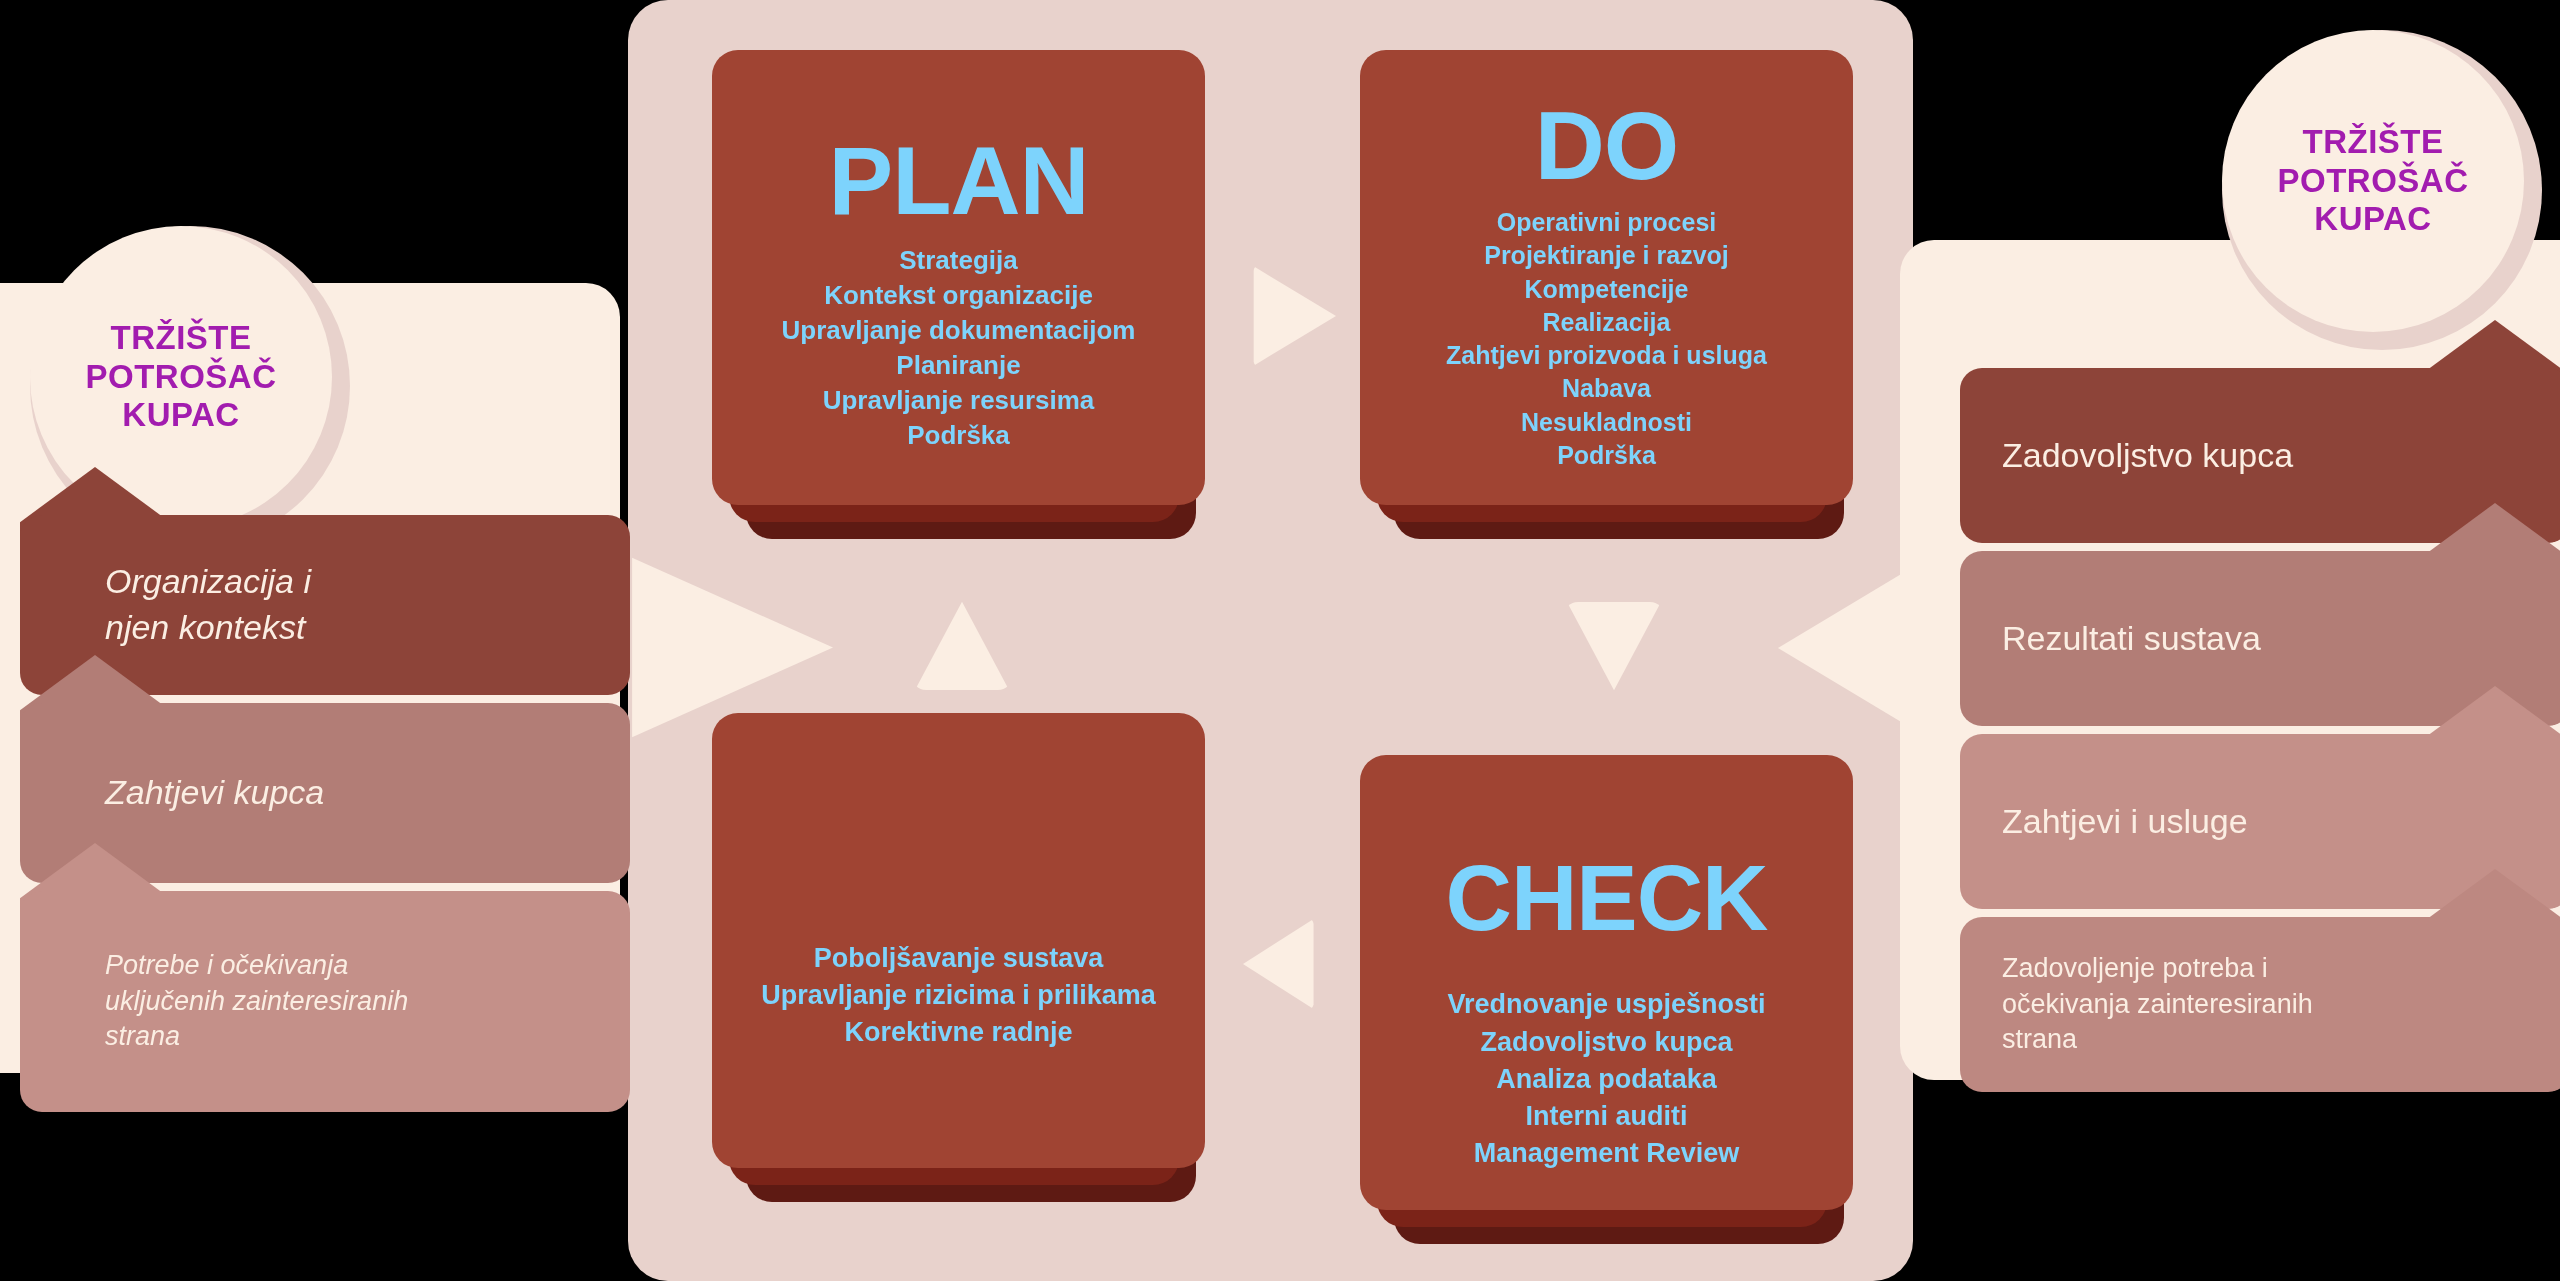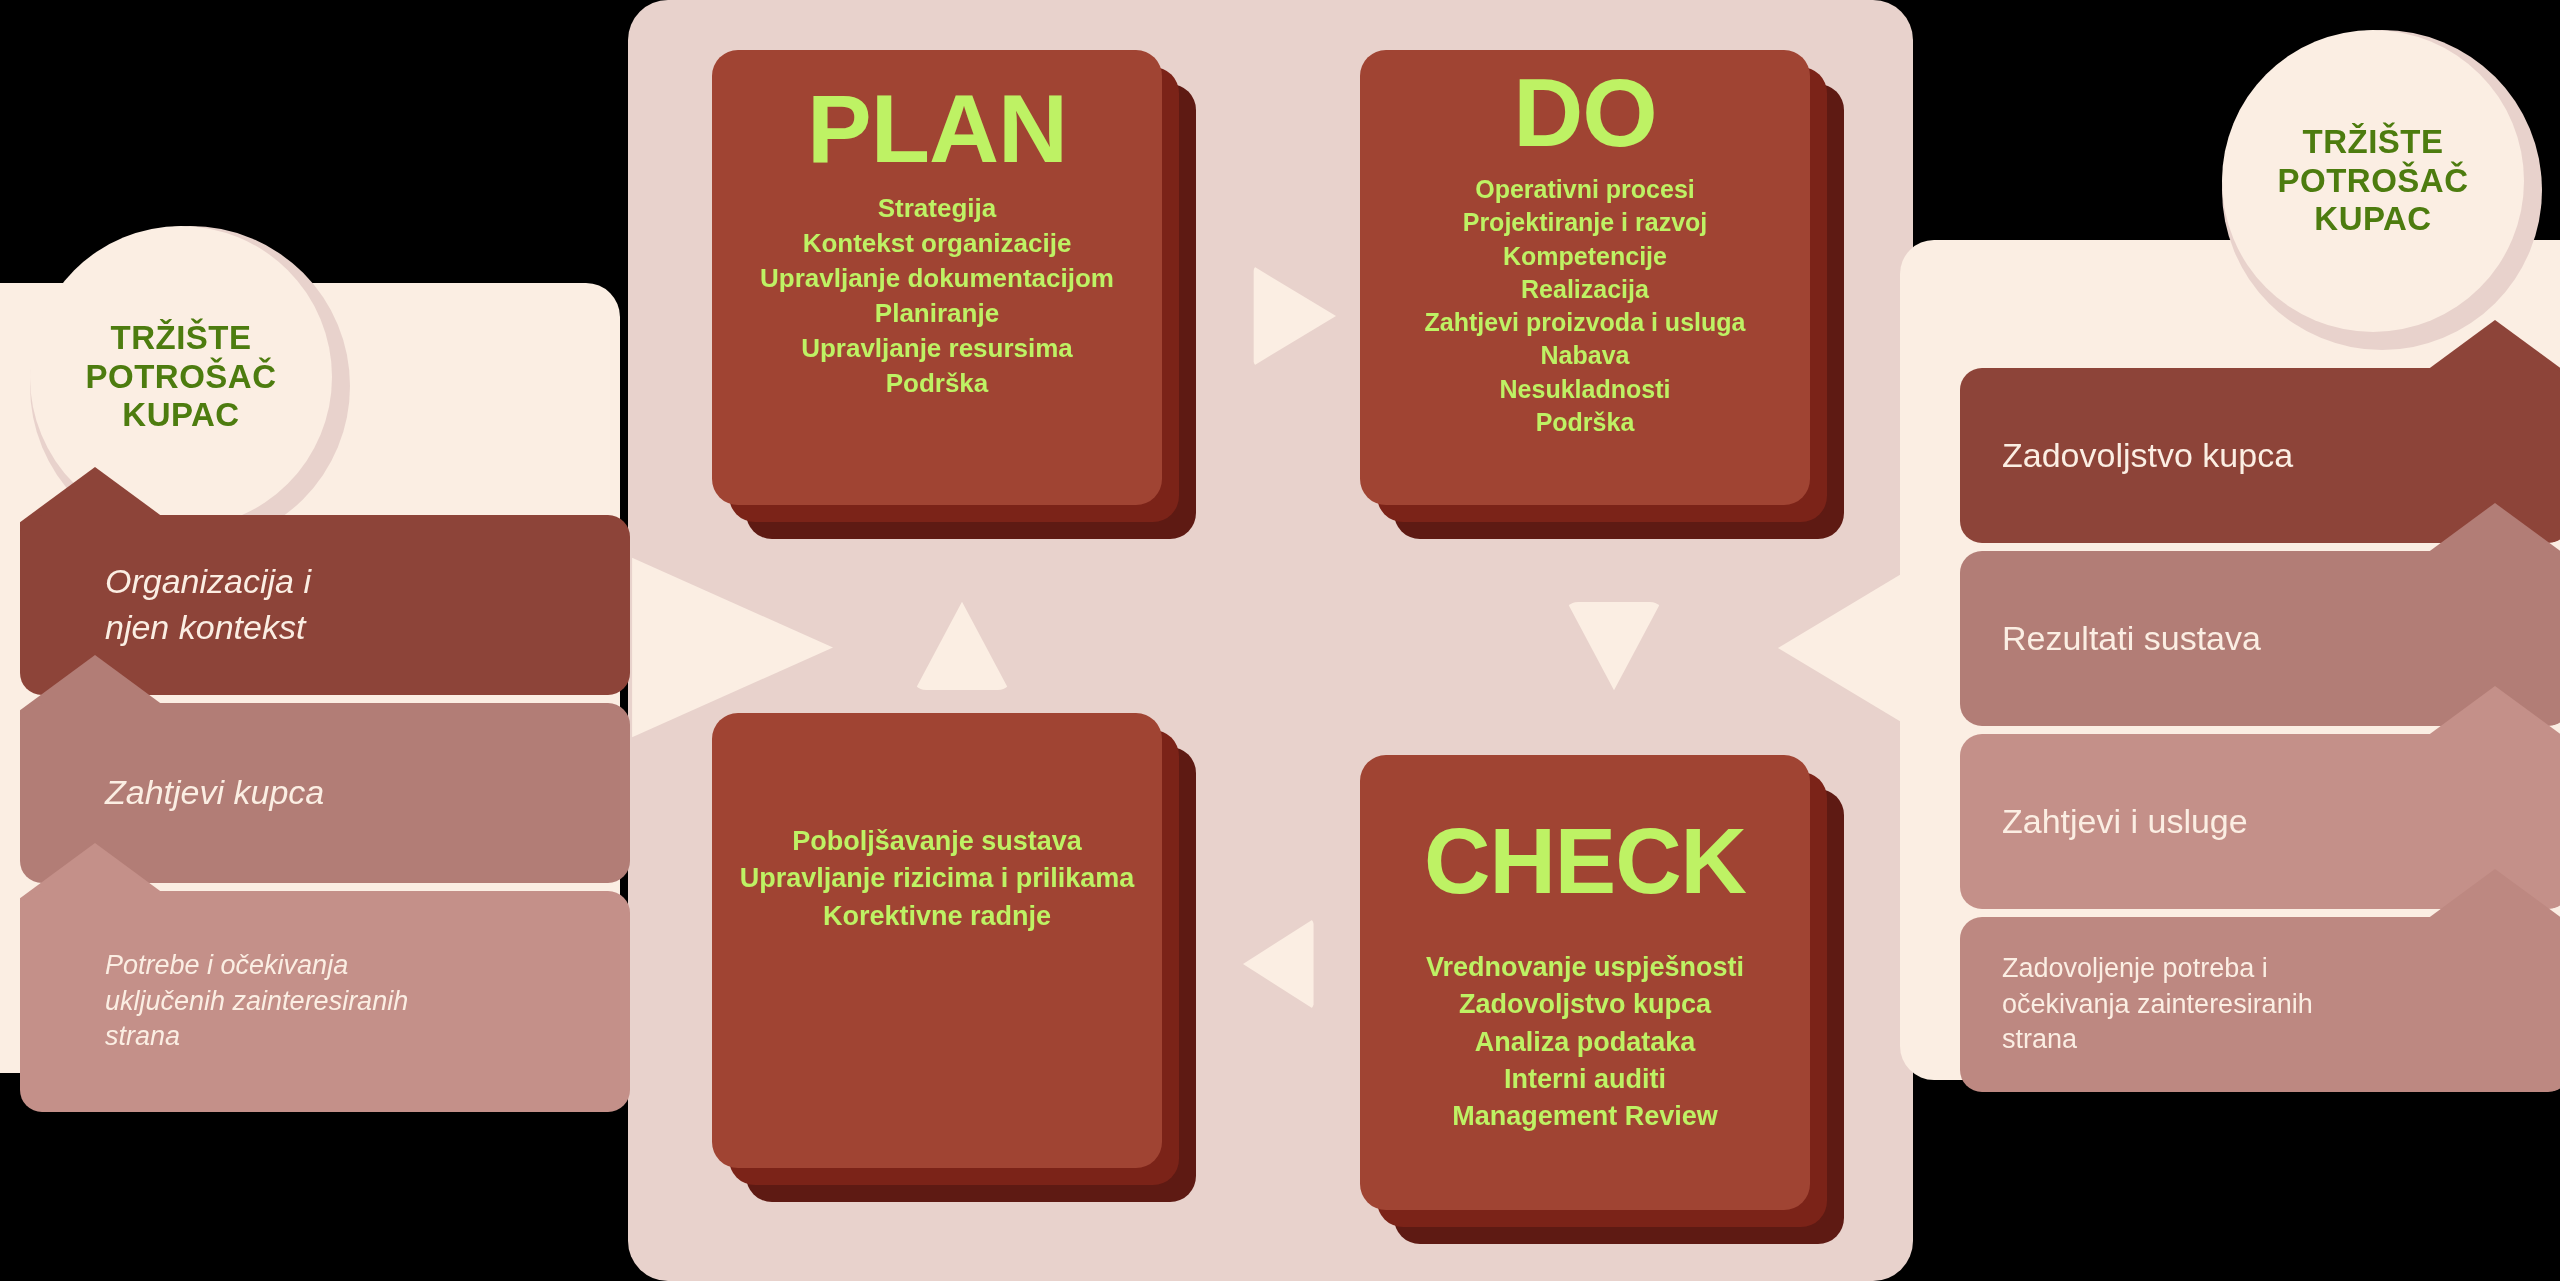--- a/index.html
+++ b/index.html
@@ -21,21 +21,21 @@
   .circle-ring{
     position:absolute;left:0;top:0;width:100%;height:100%;
     border-radius:50%;background:#E8D2CC;
   }
   .circle-face{
     position:absolute;left:0;top:0;width:calc(100% - 18px);height:calc(100% - 18px);
     border-radius:50%;background:#FBEEE3;
     display:flex;align-items:center;justify-content:center;
   }
   .circle-txt{
-    color:#4d7c0f;font-weight:bold;text-align:center;line-height:1.18;
+    color:#a21caf;font-weight:bold;text-align:center;line-height:1.18;
     letter-spacing:.5px;
   }
   #circle-left{left:30px;top:226px;width:320px;height:320px;}
   #circle-left .circle-txt{font-size:33px;}
   #circle-right{left:2222px;top:30px;width:320px;height:320px;}
   #circle-right .circle-txt{font-size:33px;}
 
   
   .step-box{
     position:absolute;display:flex;align-items:center;
@@ -79,24 +79,24 @@
   .pdca{position:absolute;width:450px;height:455px;}
   .pdca .shadow-r{
     position:absolute;left:34px;top:34px;width:450px;height:455px;
     background:#5E1A13;border-radius:26px;
   }
   .pdca .shadow-m{
     position:absolute;left:17px;top:17px;width:450px;height:455px;
     background:#7B2318;border-radius:26px;
   }
   .pdca .face{
-    position:absolute;left:0;top:0;width:450px;height:455px;
+    position:absolute;left:0;top:0;width:493px;height:455px;
     background:#A04433;border-radius:26px;
     display:flex;flex-direction:column;align-items:center;
-    color:#bef264;text-align:center;box-sizing:border-box;
+    color:#7dd3fc;text-align:center;box-sizing:border-box;justify-content:center;
   }
   .pdca .title{font-weight:bold;letter-spacing:-1px;}
   .pdca .items{white-space:pre-line;font-weight:bold;}
 
   #card-plan{left:712px;top:50px;}
   #card-plan .face{padding-top:30px;}
   #card-plan .title{font-size:97px;line-height:1.0;}
   #card-plan .items{font-size:26px;line-height:1.35;margin-top:14px;}
 
   #card-do{left:1360px;top:50px;}

